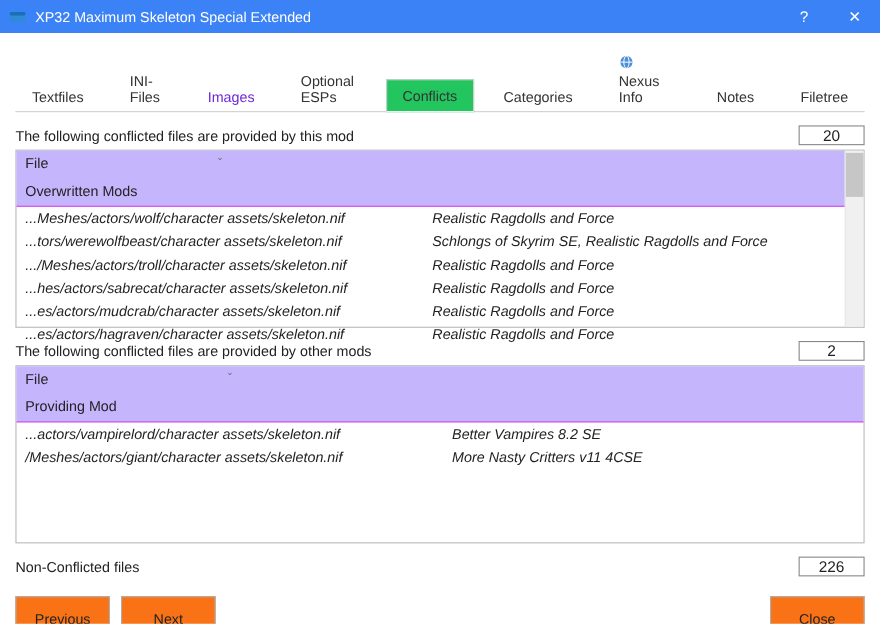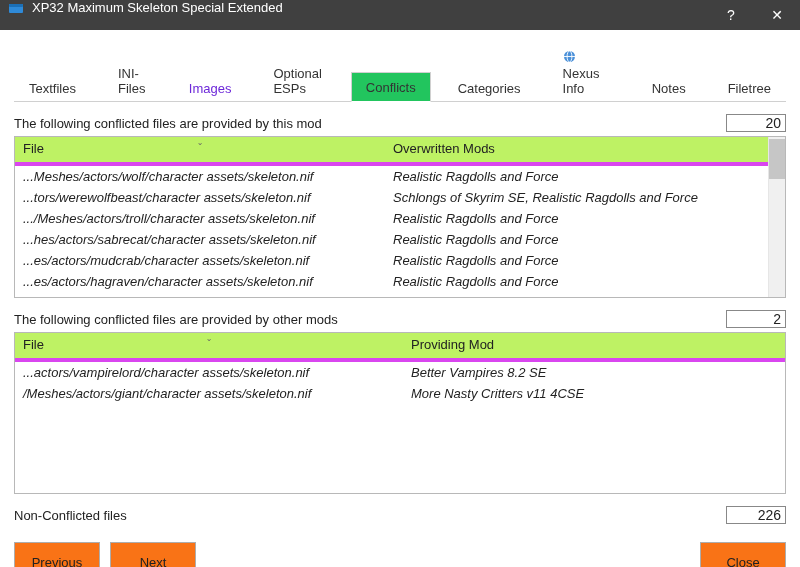--- a/index.html
+++ b/index.html
@@ -8,24 +8,24 @@
     font-family: "Segoe UI", Tahoma, sans-serif;
     font-size: 13px;
     background: #fff;
     width: 800px;
     height: 567px;
     overflow: hidden;
     color: #222;
   }
   .titlebar {
     height: 30px;
-    background: #404040;
+    background: #3b82f6;
     color: #fff;
     display: flex;
-    align-items: flex-start;
+    align-items: center;
     padding: 0 0 0 8px;
   }
   .titlebar .app-icon {
     width: 16px; height: 16px;
     margin-right: 8px;
     display: flex; align-items: center; justify-content: center;
   }
   .titlebar .title { flex: 0 0 auto; font-size: 13px; }
   .titlebar .spacer { flex: 1; }
   .titlebar .tb-btn {
@@ -72,32 +72,33 @@
     align-items: center;
     margin-top: 12px;
     margin-bottom: 4px;
   }
   .section-label-row .label { flex: 1; }
   .count-box {
     width: 60px;
     border: 1px solid #888;
     font-family: "Comic Sans MS", cursive, sans-serif;
     font-size: 14px;
-    text-align: right;
+    text-align: center;
     padding: 0 4px;
     background: #fff;
   }
   .list-frame {
     border: 1px solid #b8b8b8;
     position: relative;
   }
   .list-header {
     display: flex;
-    border-bottom: 4px solid #d946ef;
-    background: #bef264;
+    border-bottom: 1px solid #d946ef;
+    background: #c4b5fd;
+    flex-direction: column;
   }
   .list-header .col {
     padding: 4px 8px 6px 8px;
     color: #222;
     position: relative;
   }
   .sort-caret {
     position: absolute;
     top: 1px;
     left: 50%;

